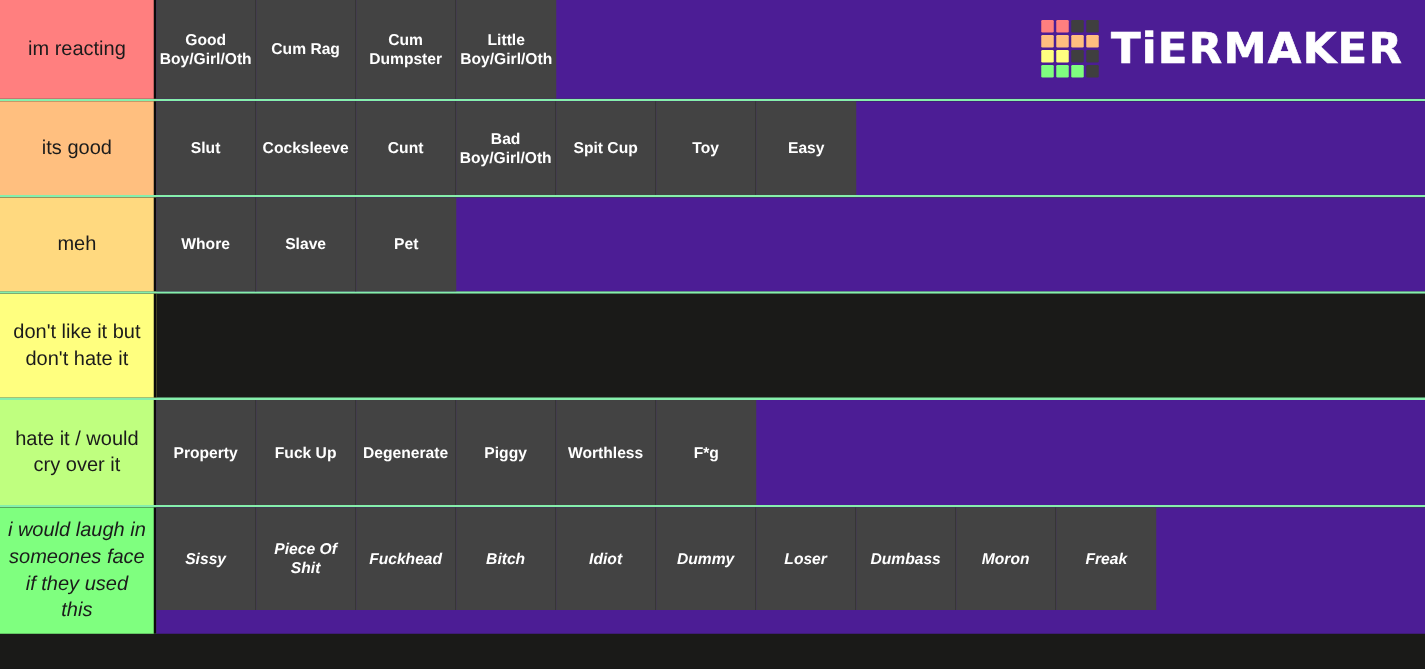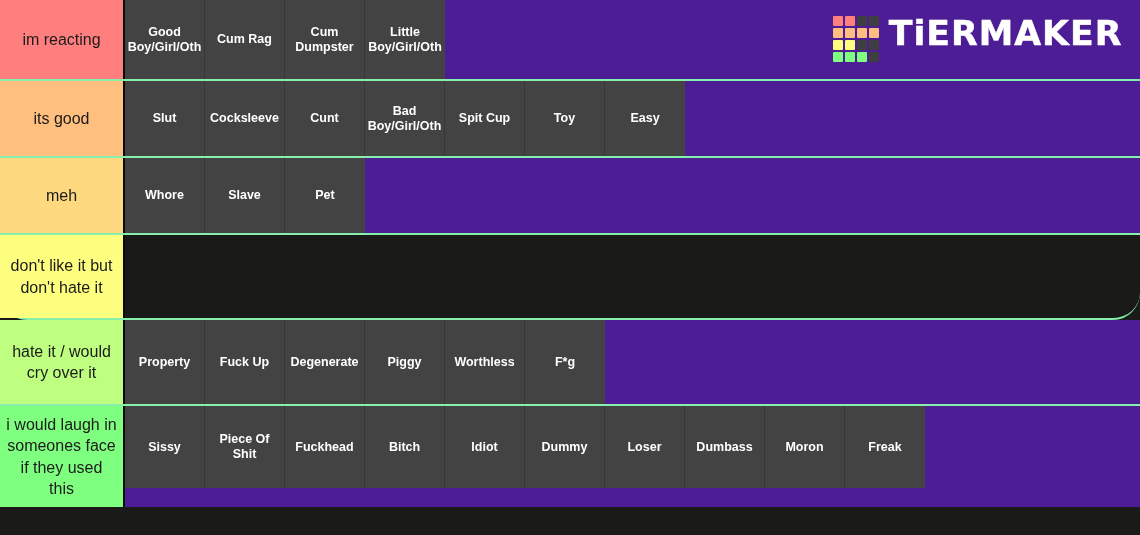--- a/index.html
+++ b/index.html
@@ -25,20 +25,21 @@
     flex-direction: column;
     position: relative;
   }
 
   
   .brand {
     position: absolute;
     top: 16px;
     right: 20px;
     display: flex;
+    align-items: center;
     gap: 12px;
     z-index: 5;
     pointer-events: none;
   }
 
   .brand-grid {
     display: grid;
     grid-template-columns: repeat(4, 10px);
     grid-template-rows: repeat(4, 10px);
     gap: 2px;
@@ -105,25 +106,25 @@
     padding: 2px 3px;
     word-wrap: break-word;
     overflow: hidden;
     font-family: "Liberation Sans", sans-serif;
   }
   .tier-item:last-child { border-right: none; }
 
   
   .row-h-81  { height: 81px; }
   .row-h-83  { height: 77px; }
-  .row-h-85  { height: 85px; border-radius: 27px; }
+  .row-h-85  { height: 85px; }
   .row-h-86  { height: 86px; }
   .row-h-101 { height: 101px; }
 
-  .tier-row.last { border-bottom: none; }
+  .tier-row.last { border-bottom: none; font-style: italic; }
   .tier-row.last .tier-items { align-items: flex-start; }
   .tier-row.last .tier-item { height: 82px; }
 </style>
 </head>
 <body>
 
 <div class="tier-board">
 
   <div class="brand">
     <div class="brand-grid">

